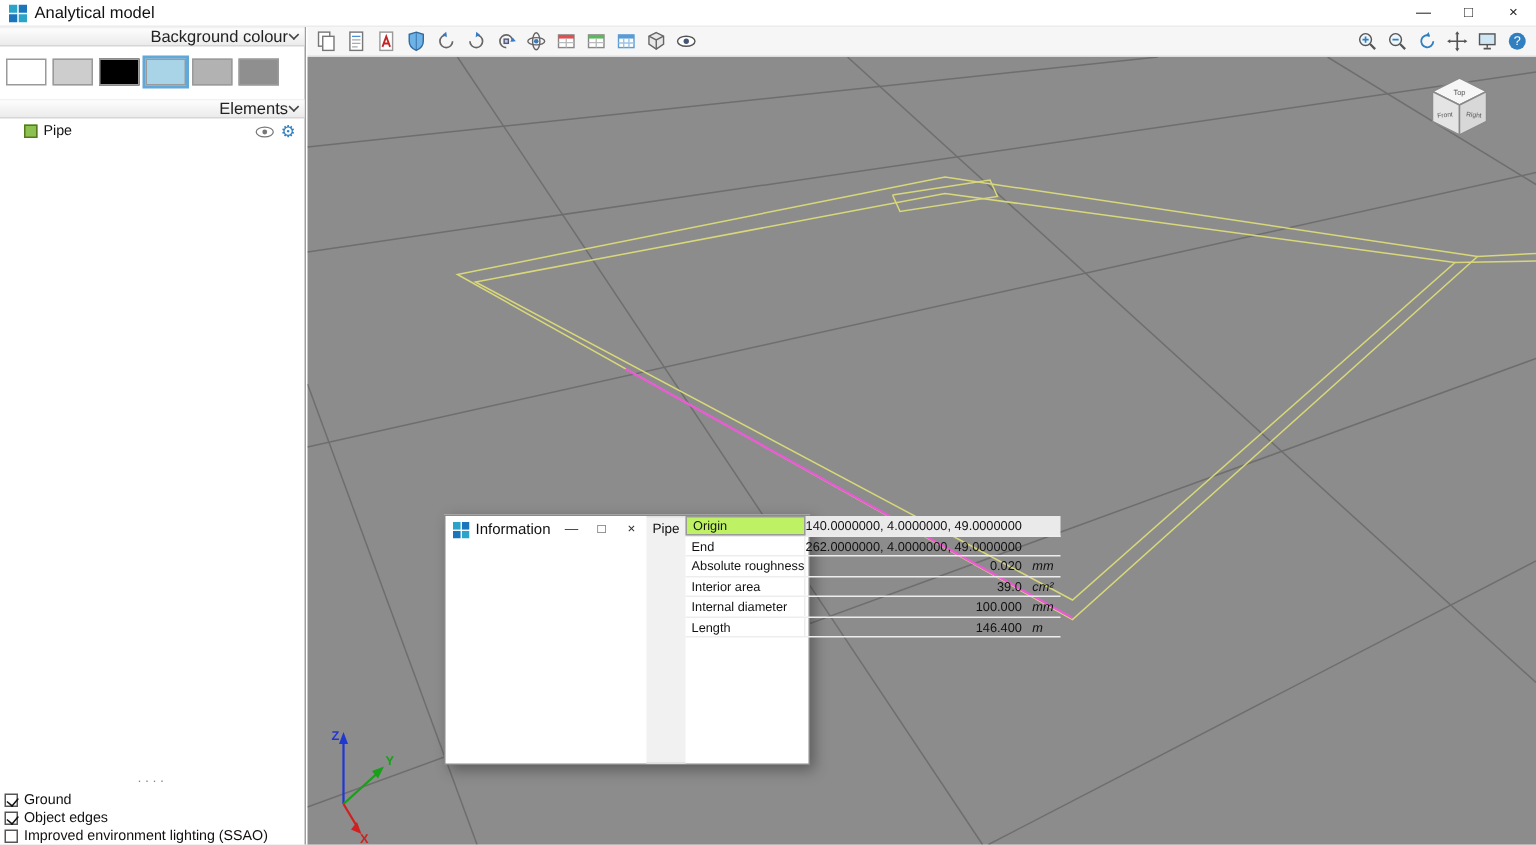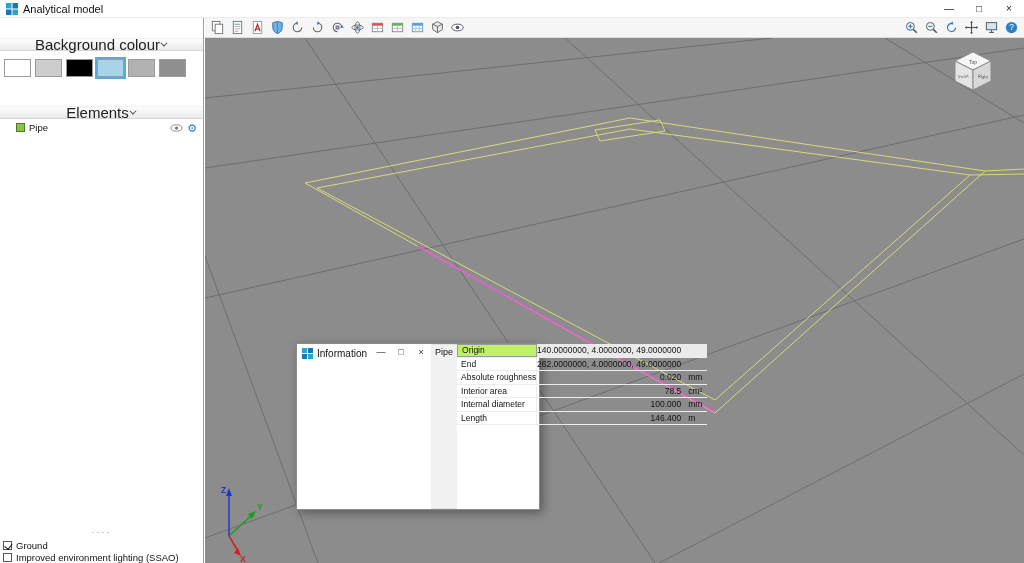--- a/index.html
+++ b/index.html
@@ -12,22 +12,22 @@
     border-bottom:1px solid #ececec; font-size:11px; }
   .app-icon { width:12px; height:12px; flex:none; }
   .win-controls { margin-left:auto; display:flex; height:18px; }
   .win-controls .wbtn { width:30px; text-align:center; line-height:17px; font-size:10px; color:#222; }
 
   
   .sidebar { position:absolute; left:0; top:18px; width:204px; height:545px;
     background:#fff; border-right:1px solid #9f9f9f; display:flex; flex-direction:column; }
   .panel-header { height:13px; flex:none; background:linear-gradient(#fdfdfd,#ebebeb);
     border-top:1px solid #f2f2f2; border-bottom:1px solid #d6d6d6;
-    display:flex; align-items:center; justify-content:center;
-    padding:0 6px 0 3px; font-size:15px; color:#222;margin-top:20px; }
+    display:flex; align-items:center; justify-content:flex-end;
+    padding:0 6px 0 3px; font-size:11px; color:#222; }
   .chev { width:5px; height:5px; border-right:1px solid #444; border-bottom:1px solid #444;
     transform:rotate(45deg) translateY(-2px); flex:none; }
   .swatch-row { display:flex; gap:4px; padding:8px 4px 9px 4px; flex:none; }
   .swatch { width:27px; height:18px; border:1px solid #9a9a9a; }
   .swatch.selected { outline:2px solid #5fa8d8; outline-offset:0; }
   .element-row { display:flex; align-items:center; gap:4px; padding:3px 6px 3px 16px;
     font-size:9.5px; flex:none; }
   .el-swatch { width:9px; height:9px; border:1px solid #55791f; flex:none; }
   .el-label { flex:1; }
   .eye-icon { width:13px; height:10px; flex:none; }
@@ -63,21 +63,21 @@
   .dlg-controls .wbtn { width:20px; text-align:center; line-height:17px; font-size:9px; color:#333; }
   .dlg-header-row { flex:none; background:#f1f1f1; border-top:1px solid #e2e2e2;
     border-bottom:1px solid #e2e2e2; padding:1.5px 4px; font-size:9px; }
   .itable { flex:none; }
   .irow { display:flex; height:13.5px; align-items:stretch; border-bottom:1px solid #ededed;
     font-size:8.5px; white-space:nowrap; }
   .ilabel { width:80px; padding-left:4px; border-right:1px solid #ededed;
     display:flex; align-items:center; flex:none; }
   .ivalue { flex:1; text-align:right; padding-right:4px; display:flex; align-items:center;
     justify-content:flex-end; overflow:hidden; }
-  .iunit { width:22px; padding-left:3px; display:flex; align-items:center; flex:none; }
+  .iunit { width:22px; padding-left:3px; display:flex; align-items:center; flex:none;font-style:italic; }
   .irow.selected { background:#eaeaea; }
   .irow.selected .ilabel { background:#bef264; border:1px solid #9a9a9a; }
 </style>
 </head>
 <body>
 
 <div class="titlebar">
   <svg class="app-icon" viewBox="0 0 12 12">
     <rect x="0" y="0" width="5.5" height="5.5" fill="#2aa4c8"></rect>
     <rect x="6.5" y="0" width="5.5" height="5.5" fill="#1b75bc"></rect>
@@ -120,20 +120,24 @@
     </svg>
     <span class="gear">⚙</span>
   </div>
 
   <div class="flex-fill"></div>
   <div class="splitter">····</div>
 
   <label class="opt">
     <span class="cb checked"></span>
     <span>Ground</span>
+  </label>
+  <label class="opt">
+    <span class="cb checked"></span>
+    <span>Object edges</span>
   </label>
   <label class="opt">
     <span class="cb"></span>
     <span>Improved environment lighting (SSAO)</span>
   </label>
 </div>
 
 <div class="main">
 
   <div class="toolbar">
@@ -353,21 +357,21 @@
       <span class="ivalue">262.0000000, 4.0000000, 49.0000000</span>
       <span class="iunit"></span>
     </div>
     <div class="irow">
       <span class="ilabel">Absolute roughness</span>
       <span class="ivalue">0.020</span>
       <span class="iunit">mm</span>
     </div>
     <div class="irow">
       <span class="ilabel">Interior area</span>
-      <span class="ivalue">78.5</span>
+      <span class="ivalue">39.0</span>
       <span class="iunit">cm²</span>
     </div>
     <div class="irow">
       <span class="ilabel">Internal diameter</span>
       <span class="ivalue">100.000</span>
       <span class="iunit">mm</span>
     </div>
     <div class="irow">
       <span class="ilabel">Length</span>
       <span class="ivalue">146.400</span>

